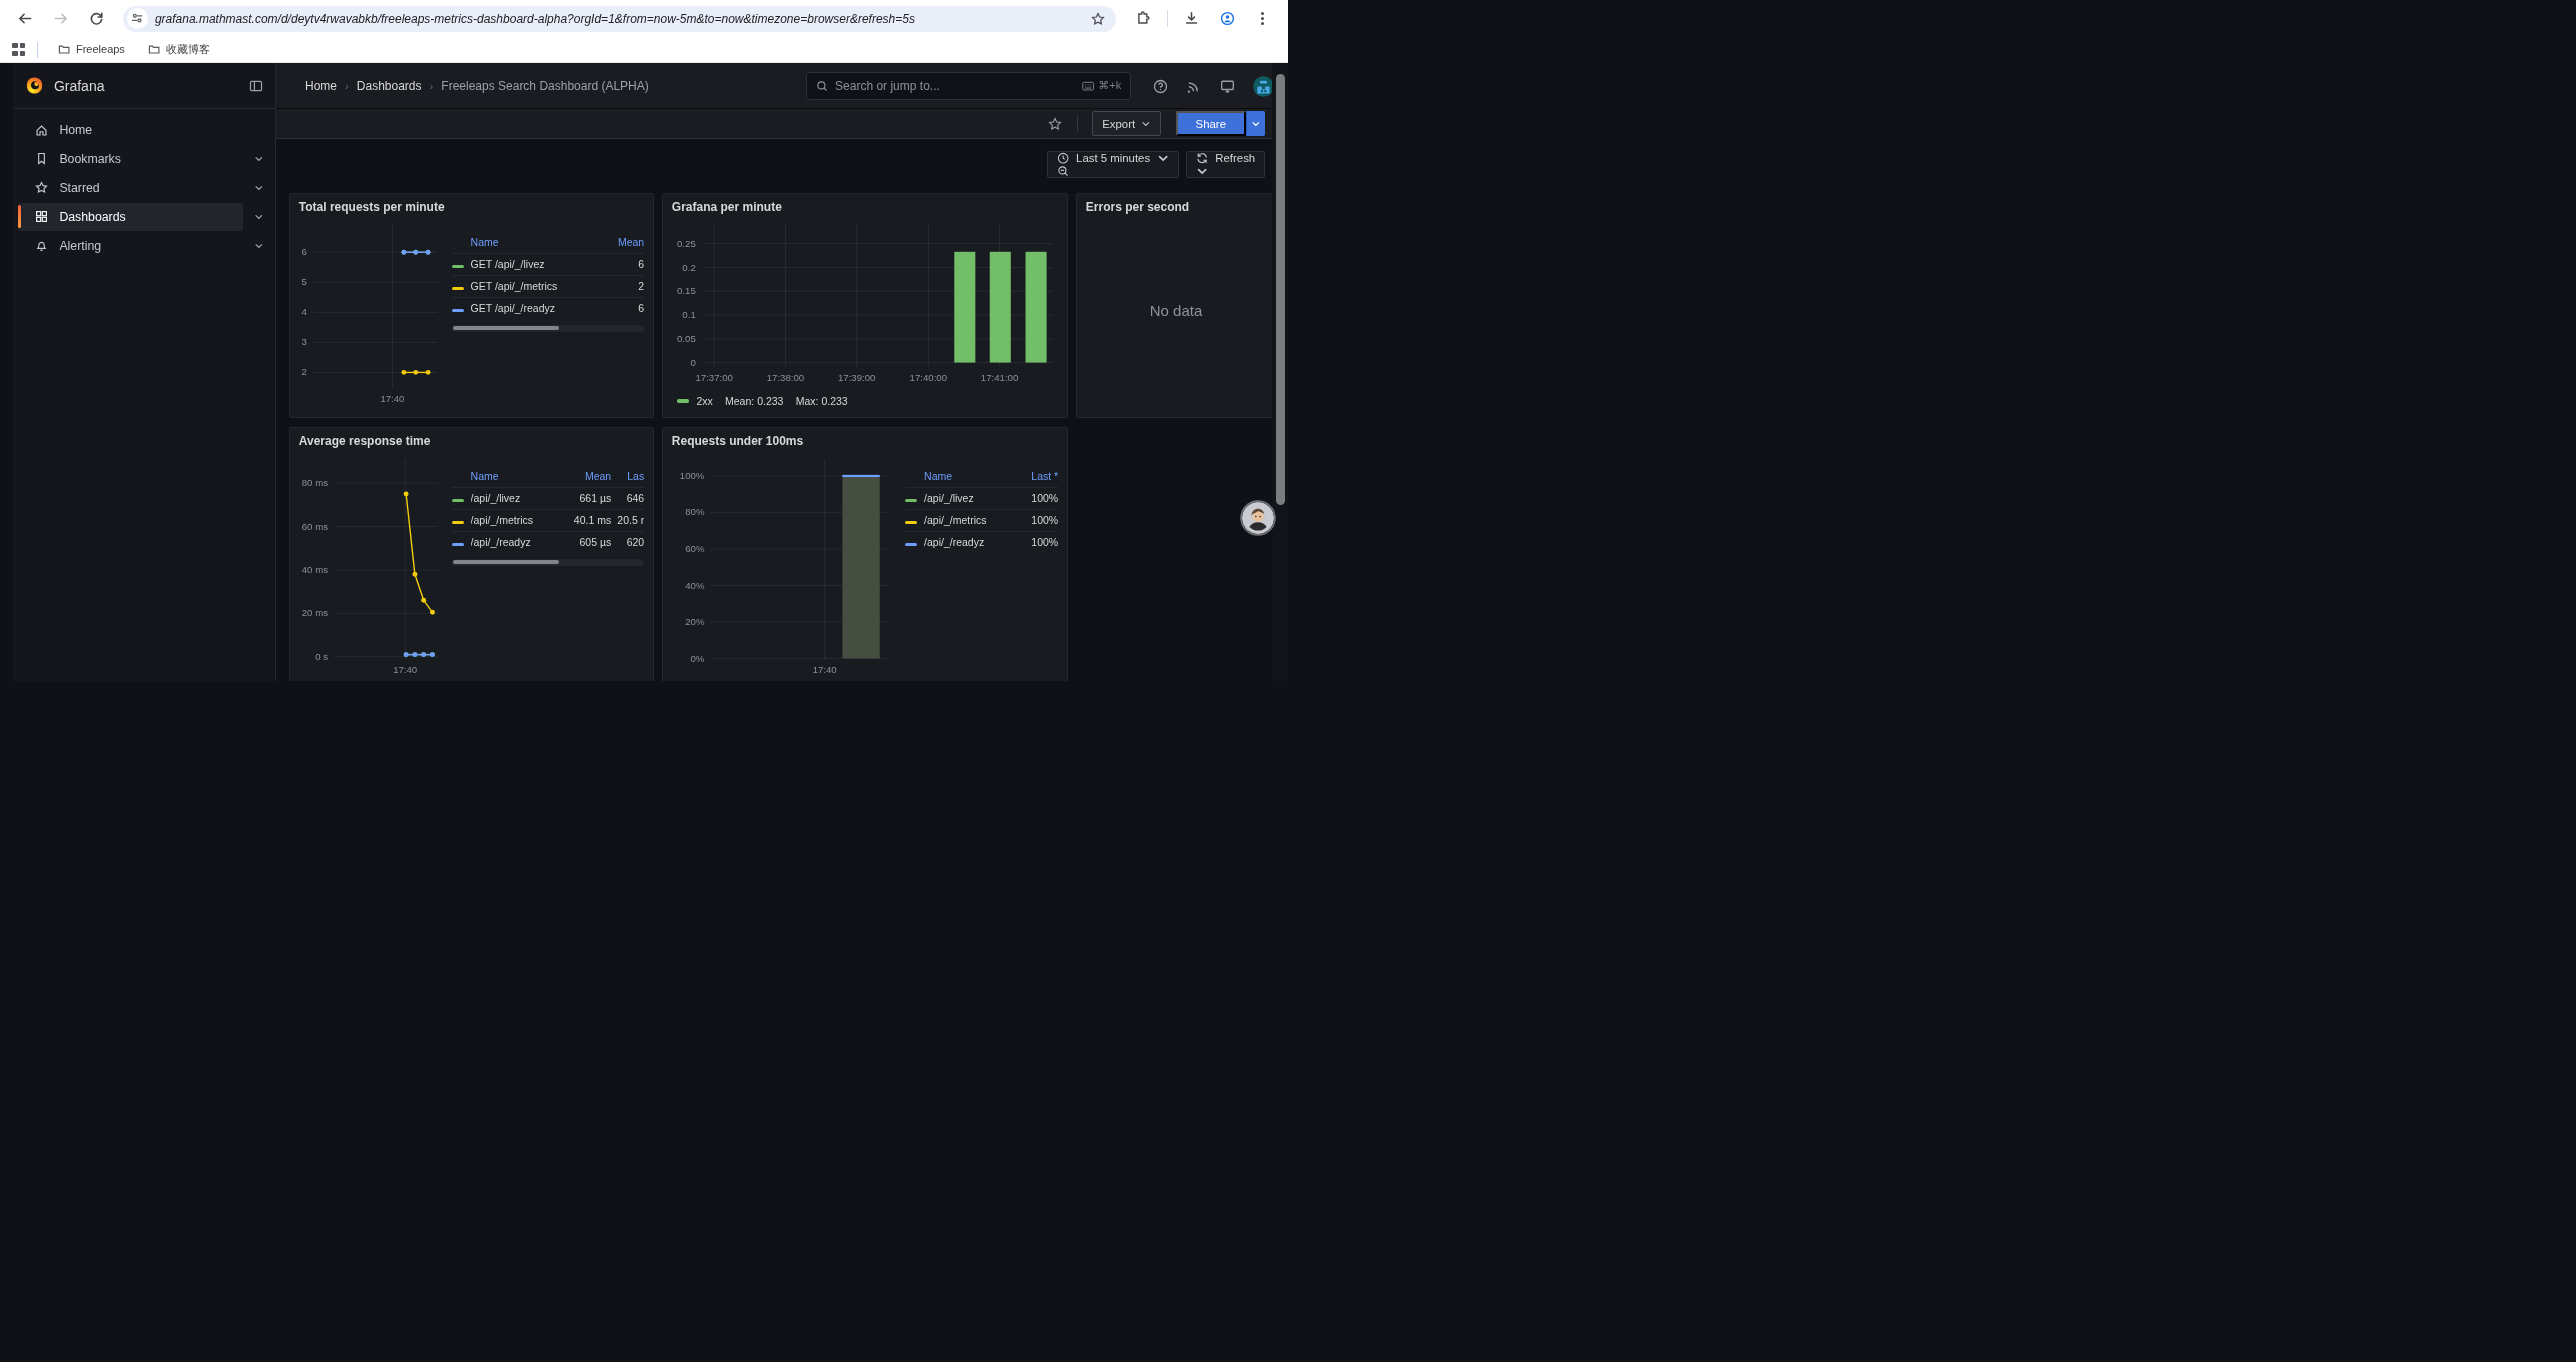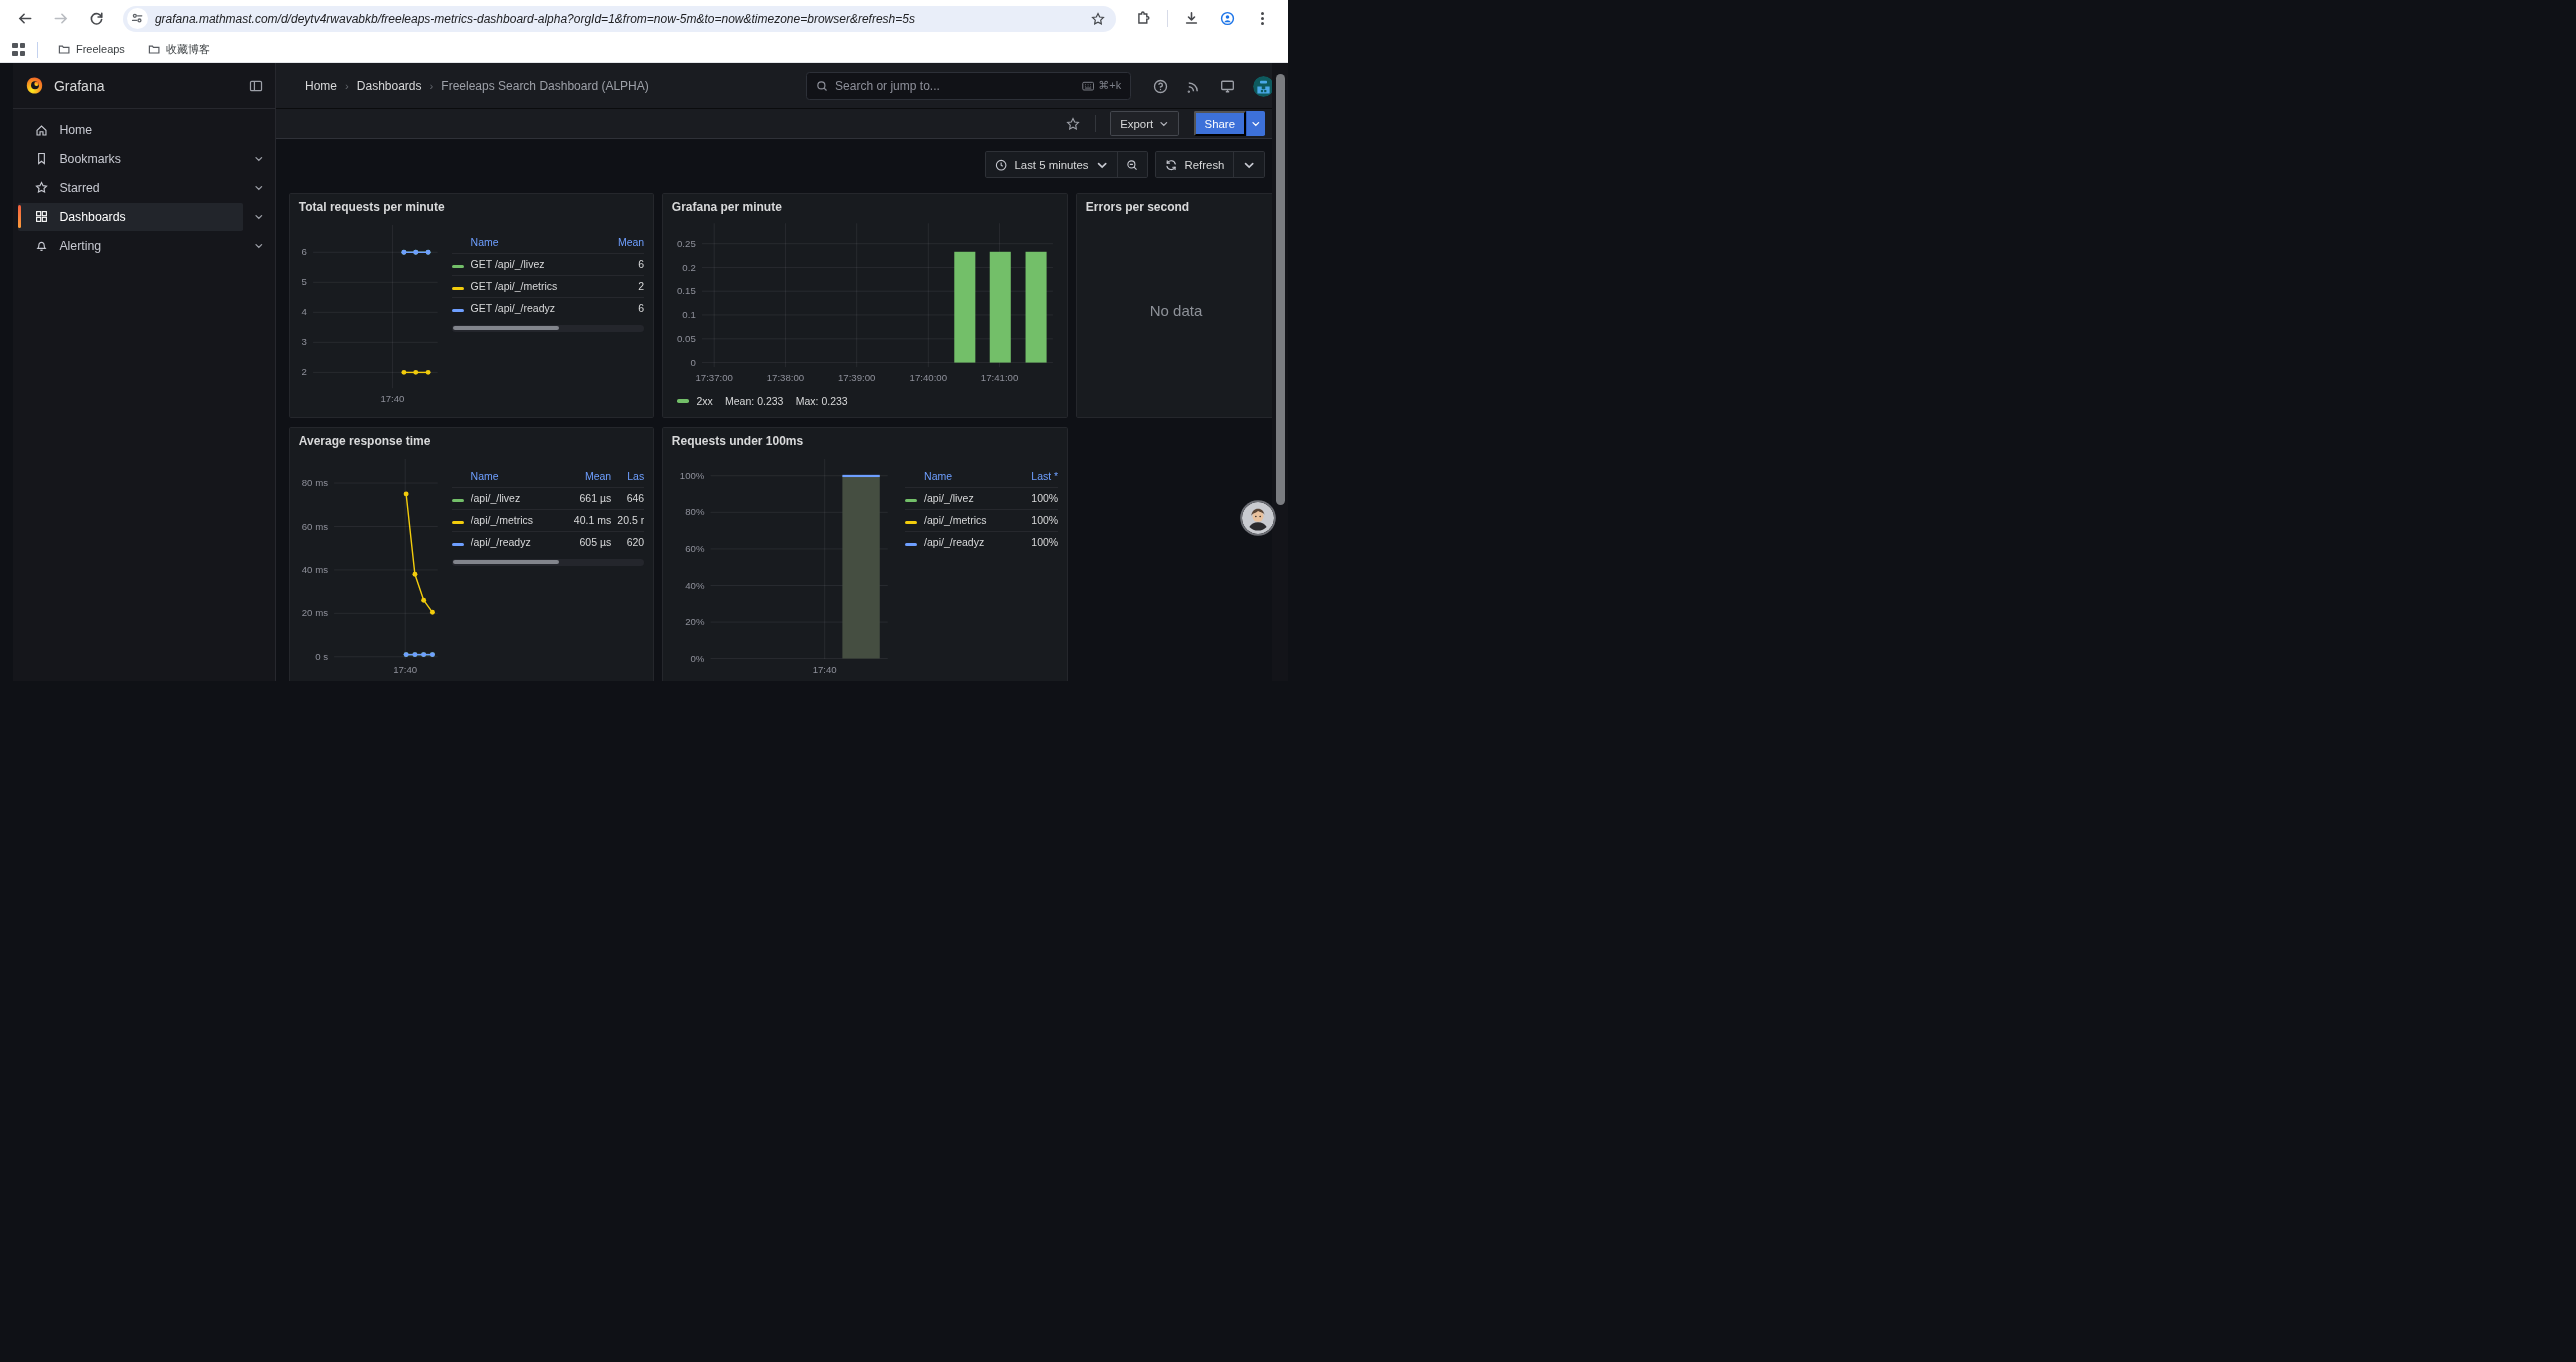--- a/index.html
+++ b/index.html
@@ -62,27 +62,27 @@
   .gf-avatar { width:21px; height:21px; border-radius:50%; overflow:hidden; }
 
   .subheader { height:30px; flex:none; background:#1a1c21; border-bottom:0.9px solid rgba(204,204,220,0.12); display:flex; align-items:center; justify-content:flex-end; padding-right:23px; gap:15px; }
   .icon-btn { color:#9da0a8; display:flex; }
   .icon-btn svg { width:14px; height:14px; }
   .vdiv { width:0.9px; height:17.5px; background:#33363c; }
   .btn { height:24.6px; display:flex; align-items:center; border-radius:1.8px; font-size:11.4px; }
   .btn-secondary { background:#202227; border:0.9px solid #44474e; color:#d8d9da; padding:0 8.8px; gap:6.1px; }
   .btn-secondary svg { width:9.6px; height:9.6px; color:#b3b5bc; }
   .share-group { display:flex; height:24.6px; }
-  .btn-primary { background:#3d71d9; color:#ffffff; font-weight:500; padding:0 9px; border-radius:1.8px 0 0 1.8px; display:flex; align-items:center; }
+  .btn-primary { background:#3d71d9; color:#ffffff; font-weight:500; padding:0 18px; border-radius:1.8px 0 0 1.8px; display:flex; align-items:center; }
   .btn-primary-caret { width:19px; background:#3d71d9; border-left:0.9px solid #2c5bbf; border-radius:0 1.8px 1.8px 0; display:flex; align-items:center; justify-content:center; color:#fff; }
   .btn-primary-caret svg, .nav-chev svg, .tp-chev svg { width:9.6px; height:9.6px; }
 
   .canvas { position:relative; flex:1; background:#0f1116; overflow:hidden; }
   .timebar { position:absolute; top:12.3px; right:23px; display:flex; gap:7px; }
-  .tp-group { display:flex; height:27px; background:#181b20; border:0.9px solid #2e3137; border-radius:1.8px; color:#d8d9da; font-size:11.4px; }
+  .tp-group { display:flex; height:27px; background:#181b20; border:0.9px solid #2e3137; border-radius:1.8px; color:#d8d9da; font-size:11.4px;flex-direction:column; }
   .tp-seg { display:flex; align-items:center; gap:7px; padding:0 8.8px; }
   .tp-seg svg { width:12.3px; height:12.3px; color:#c7c9d1; }
   .tp-chev { color:#9da0a8; display:flex; align-items:center; }
   .tp-sep { width:0.9px; background:#2e3137; }
 
   .panel { position:absolute; background:#181b1f; border:0.9px solid #25272c; border-radius:1.8px; padding:5.3px 8.8px; }
   .panel-title { font-size:12px; font-weight:600; color:#d8d9da; height:19px; line-height:17.5px; }
   .panel-body { display:flex; }
   svg.chart text { font-family:"Liberation Sans","DejaVu Sans",sans-serif; }
 

